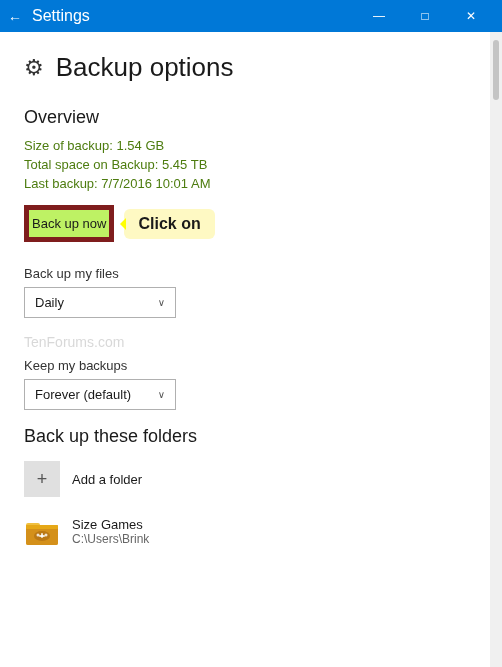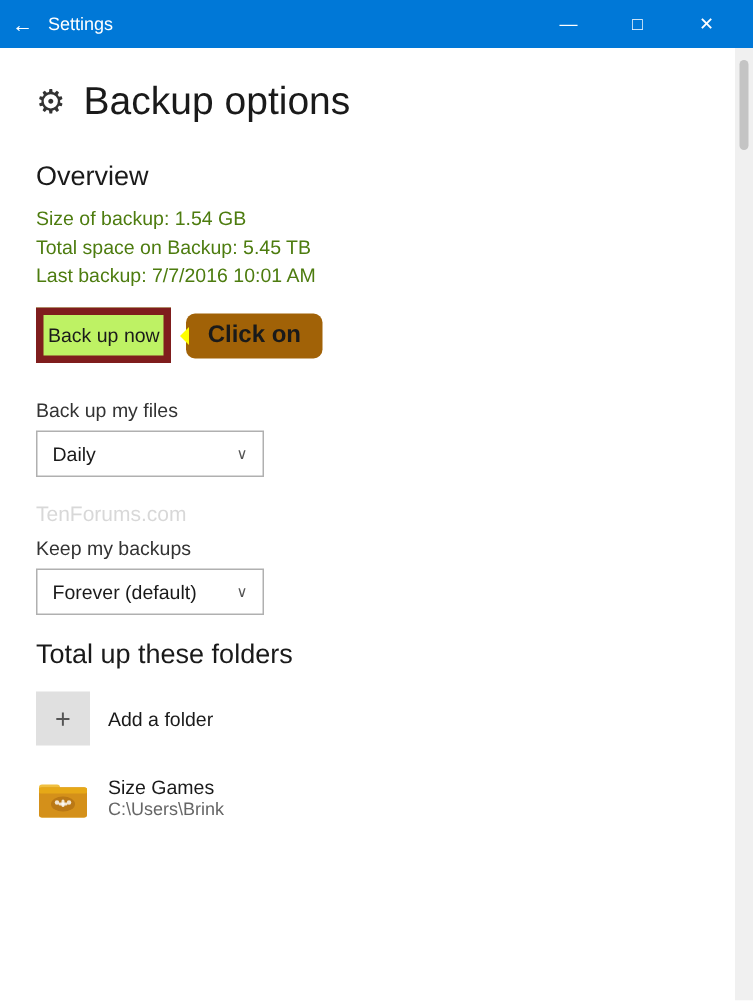--- a/index.html
+++ b/index.html
@@ -21,21 +21,21 @@
       user-select: none;
     }
     .title-bar-back {
       color: white;
       font-size: 14px;
       margin-right: 10px;
       cursor: pointer;
     }
     .title-bar-title {
       color: white;
-      font-size: 12px;
+      font-size: 16px;
       flex: 1;
     }
     .title-bar-controls {
       display: flex;
       gap: 0;
     }
     .title-bar-btn {
       color: white;
       width: 46px;
       height: 32px;
@@ -123,21 +123,21 @@
       border: 5px solid #7f1d1d;
       padding: 6px 3px;
       font-size: 13px;
       color: #1a1a1a;
       cursor: pointer;
       white-space: nowrap;
     }
 
     
     .click-on-tooltip {
-      background: #a16207;
+      background: #fef9c3;
       border-radius: 6px;
       padding: 6px 14px;
       font-size: 16px;
       font-weight: 700;
       color: #1a1a1a;
       margin-left: 10px;
       position: relative;
       white-space: nowrap;
     }
     .click-on-tooltip::before {
@@ -281,21 +281,21 @@
 
     <div>
       <div class="field-label">Keep my backups</div>
       <div class="dropdown">
         <span>Forever (default)</span>
         <span class="dropdown-arrow">∨</span>
       </div>
     </div>
 
     <div>
-      <div class="folders-section-heading">Total up these folders</div>
+      <div class="folders-section-heading">Back up these folders</div>
 
       <div class="folder-item">
         <div class="folder-icon-box">+</div>
         <span class="folder-name">Add a folder</span>
       </div>
 
       <div class="folder-item">
         <div class="folder-icon-img">
           <svg class="folder-svg" viewBox="0 0 36 36" xmlns="http://www.w3.org/2000/svg">
 

